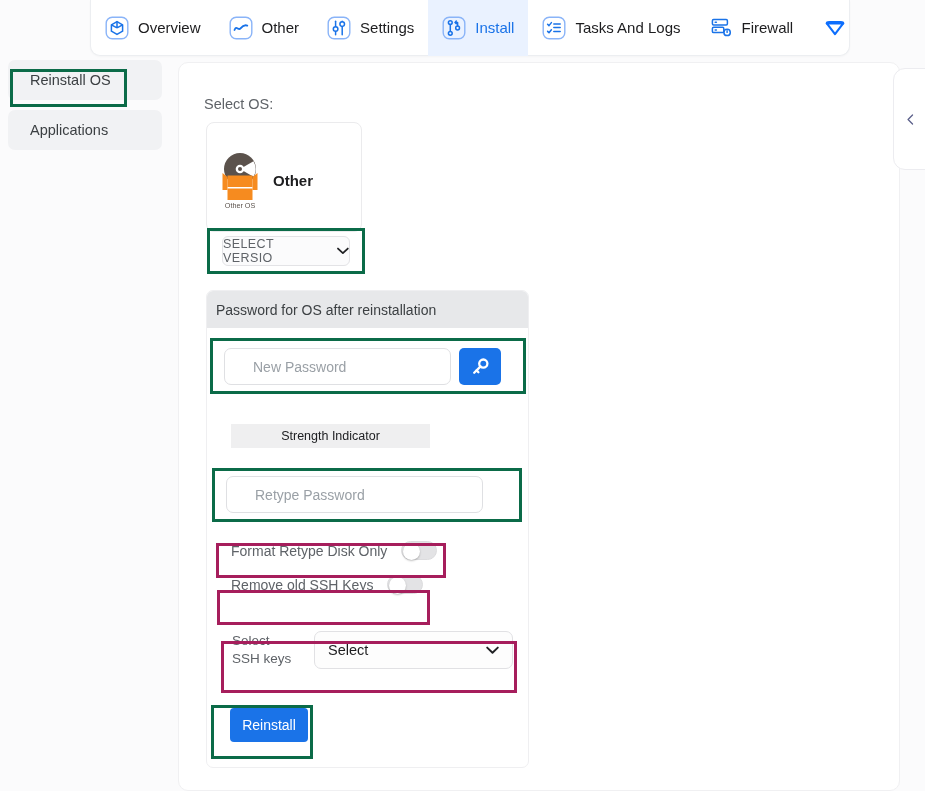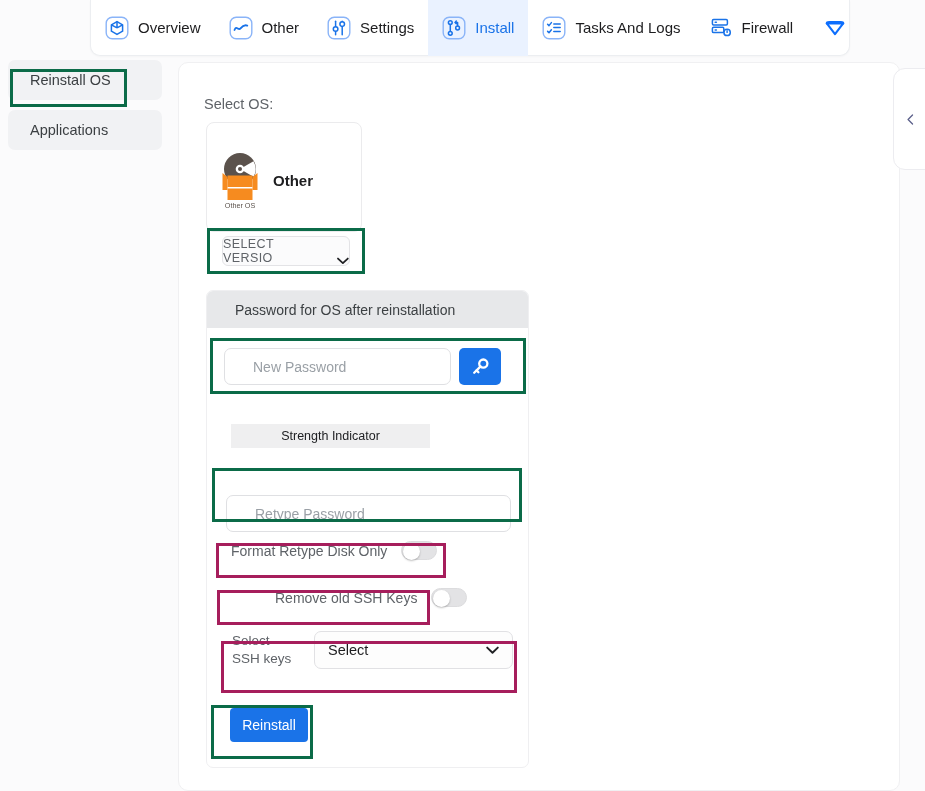--- a/index.html
+++ b/index.html
@@ -76,37 +76,37 @@
     display: flex; align-items: center;
     cursor: pointer;
   }
   .os-icon-wrap { margin-top: 11px; }
   .os-name { margin-top: 6px; font-size: 15px; font-weight: bold; color: #1d1d1f; }
 
   .os-version-select {
     position: absolute; left: 222px; top: 236px;
     width: 128px; height: 30px;
     background: #fbfbfc; border: 1px solid #e3e3e6; border-radius: 6px;
-    display: flex; align-items: flex-end; justify-content: center; gap: 12px;
+    display: flex; align-items: center; justify-content: center; gap: 12px;
     font-size: 12.5px; color: #5f6368; letter-spacing: 0.4px;
     cursor: pointer;
   }
 
   
   .pw-card {
     position: absolute; left: 206px; top: 290px;
     width: 323px; height: 478px;
     background: #ffffff;
     border: 1px solid #efeff1;
     border-radius: 7px;
   }
   .pw-header {
     height: 37px; background: #e7e8ea;
     border-top-left-radius: 6px; border-top-right-radius: 6px;
-    display: flex; align-items: center; padding-left: 28px;
+    display: flex; align-items: center; padding-left: 9px;
     font-size: 14px; color: #3c4043;
   }
 
   .pw-row1 { position: absolute; left: 17px; top: 57px; display: flex; align-items: center; }
   .txtinput {
     height: 37px; border: 1px solid #dfe0e3; border-radius: 7px;
     background: #ffffff; font-size: 14px; color: #1d1d1f;
     padding: 0 28px; outline: none;
     font-family: "Liberation Sans", sans-serif;
   }
@@ -121,28 +121,28 @@
 
   .strength-bar {
     position: absolute; left: 24px; top: 133px;
     width: 199px; height: 24px;
     background: #efeff0;
     display: flex; align-items: center; justify-content: center;
     font-size: 12.5px; color: #202124;
   }
 
   .pw-row2 { position: absolute; left: 19px; top: 185px; }
-  #retype-password { width: 285px; margin-top: 19px; }
+  #retype-password { width: 257px; }
 
   .toggle-row {
     position: absolute; display: flex; align-items: center; gap: 14px;
   }
   .toggle-row .tlbl { font-size: 14px; color: #5f6368; }
   #row-format { left: 24px; top: 250px; }
-  #row-ssh    { left: 24px; top: 297px; margin-left: 44px; }
+  #row-ssh    { left: 24px; top: 284px; }
   .switch {
     width: 36px; height: 19px; border-radius: 11px;
     background: #e3e3e5; border: 1px solid #dcdcde;
     position: relative; cursor: pointer; flex: 0 0 36px;
   }
   .switch .knob {
     position: absolute; left: 1px; top: 1px;
     width: 17px; height: 17px; border-radius: 50%;
     background: #ffffff; box-shadow: 0 1px 2px rgba(0,0,0,0.25);
   }

